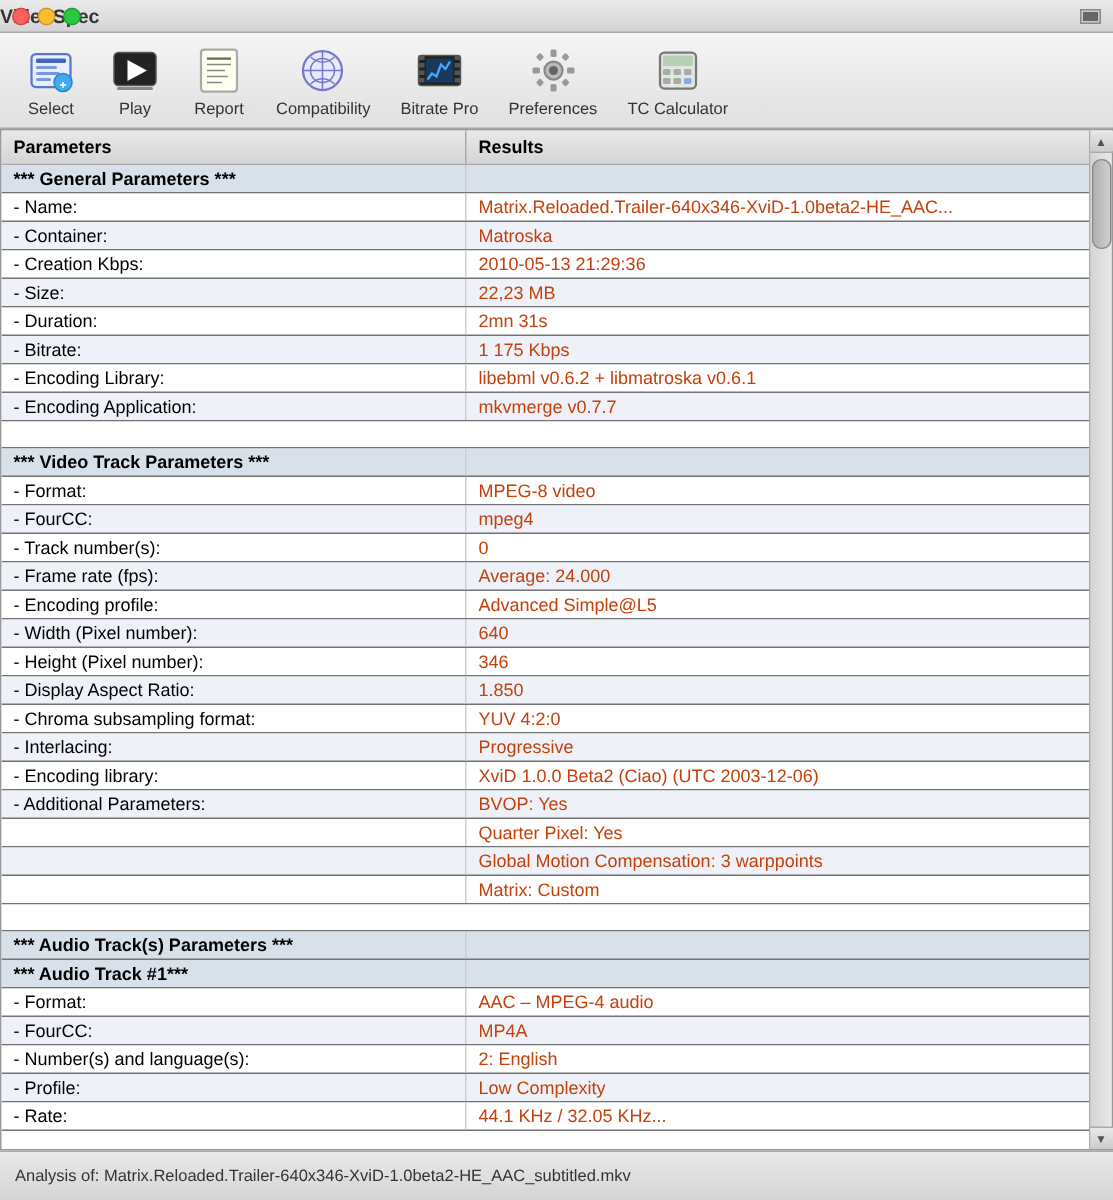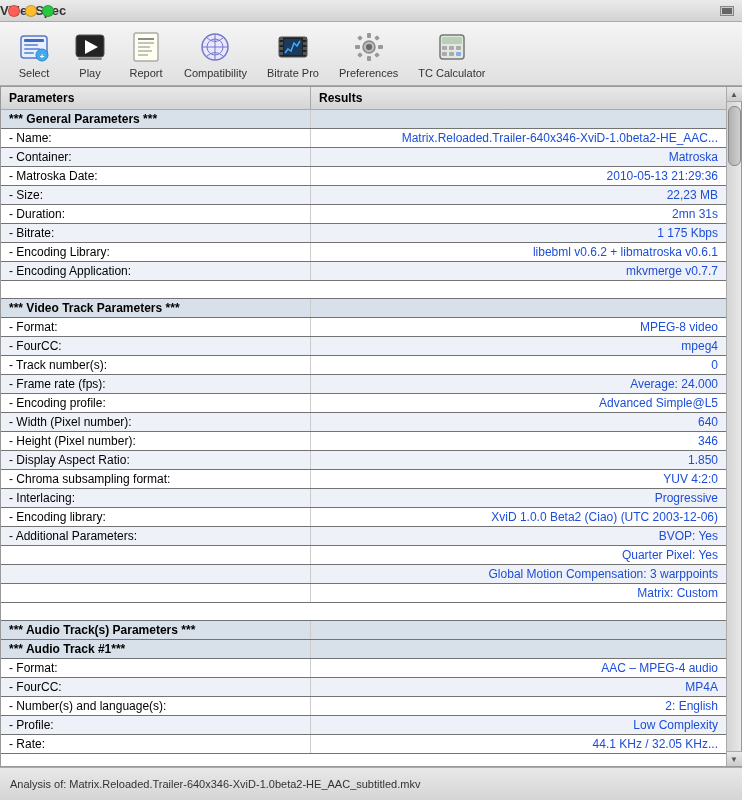--- a/index.html
+++ b/index.html
@@ -172,22 +172,21 @@
       overflow: hidden;
       text-overflow: ellipsis;
     }
     .cell-result {
       flex: 1;
       padding: 2px 8px;
       font-size: 12px;
       white-space: nowrap;
       overflow: hidden;
       text-overflow: ellipsis;
-      color: #1d4ed8;
-      text-align: right;
+      color: #c2410c;
     }
 
     
     .scrollbar-track {
       width: 15px;
       background: linear-gradient(to right, #d4d4d4, #e8e8e8);
       border-left: 1px solid #aaa;
       display: flex;
       flex-direction: column;
       align-items: center;
@@ -384,21 +383,21 @@
       </div>
         <div class="table-row">
       <div class="cell-param">- Name:</div>
       <div class="cell-result">Matrix.Reloaded.Trailer-640x346-XviD-1.0beta2-HE_AAC...</div>
     </div>
         <div class="table-row">
       <div class="cell-param">- Container:</div>
       <div class="cell-result">Matroska</div>
     </div>
         <div class="table-row">
-      <div class="cell-param">- Matroska Date:</div>
+      <div class="cell-param">- Creation Kbps:</div>
       <div class="cell-result">2010-05-13 21:29:36</div>
     </div>
         <div class="table-row">
       <div class="cell-param">- Size:</div>
       <div class="cell-result">22,23 MB</div>
     </div>
         <div class="table-row">
       <div class="cell-param">- Duration:</div>
       <div class="cell-result">2mn 31s</div>
     </div>

